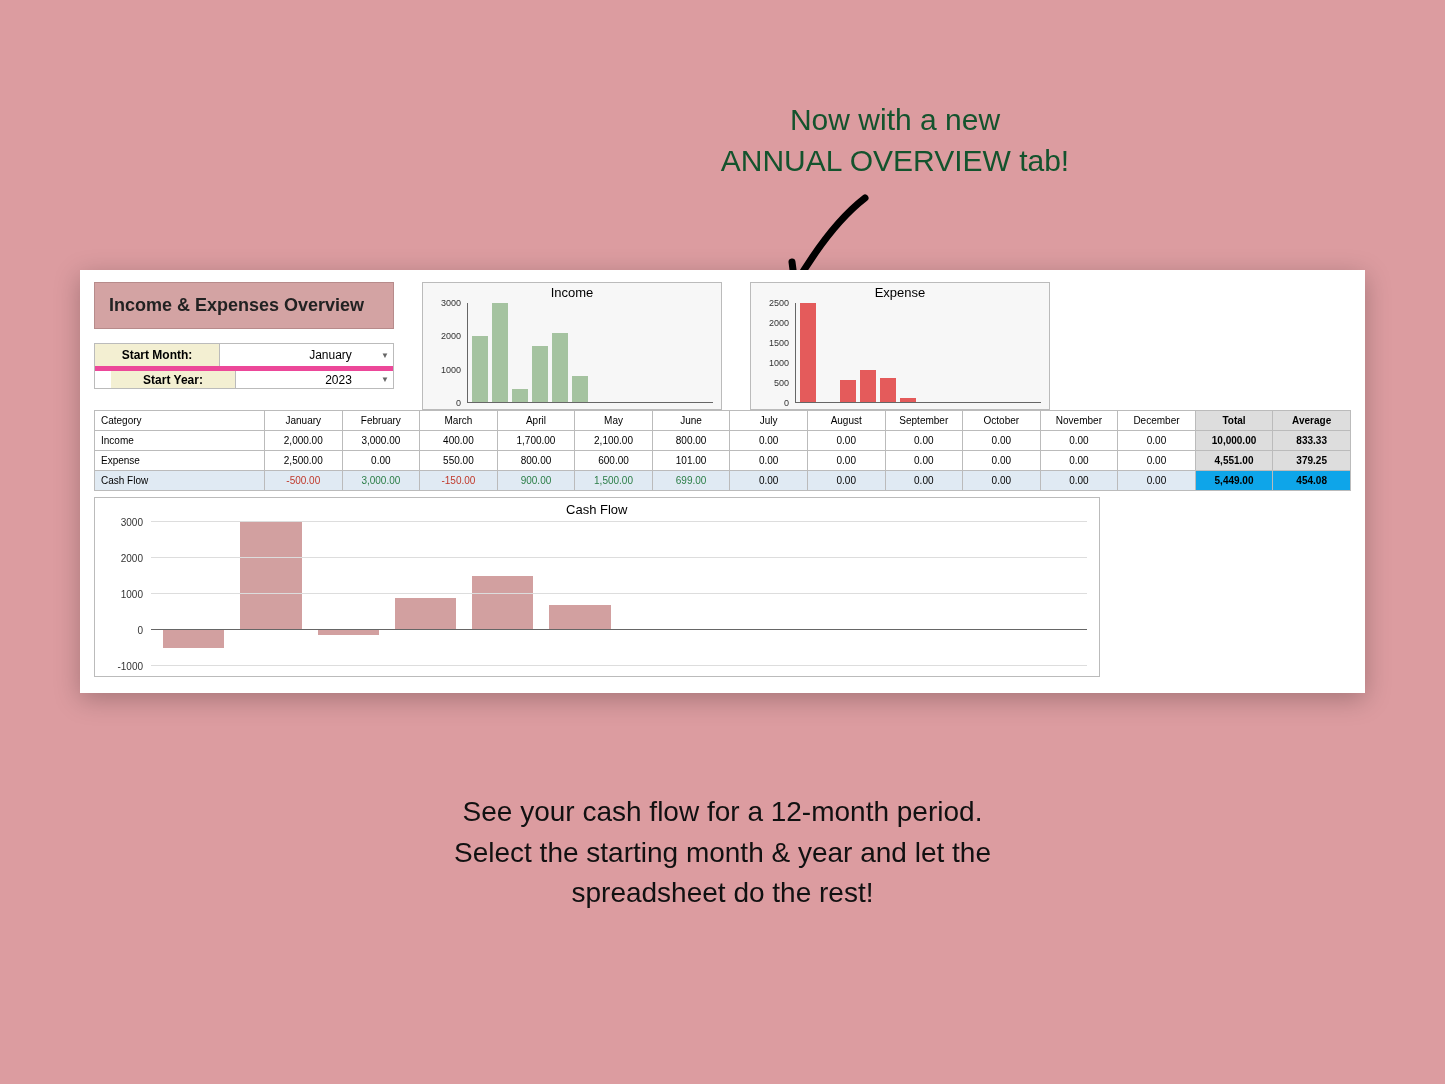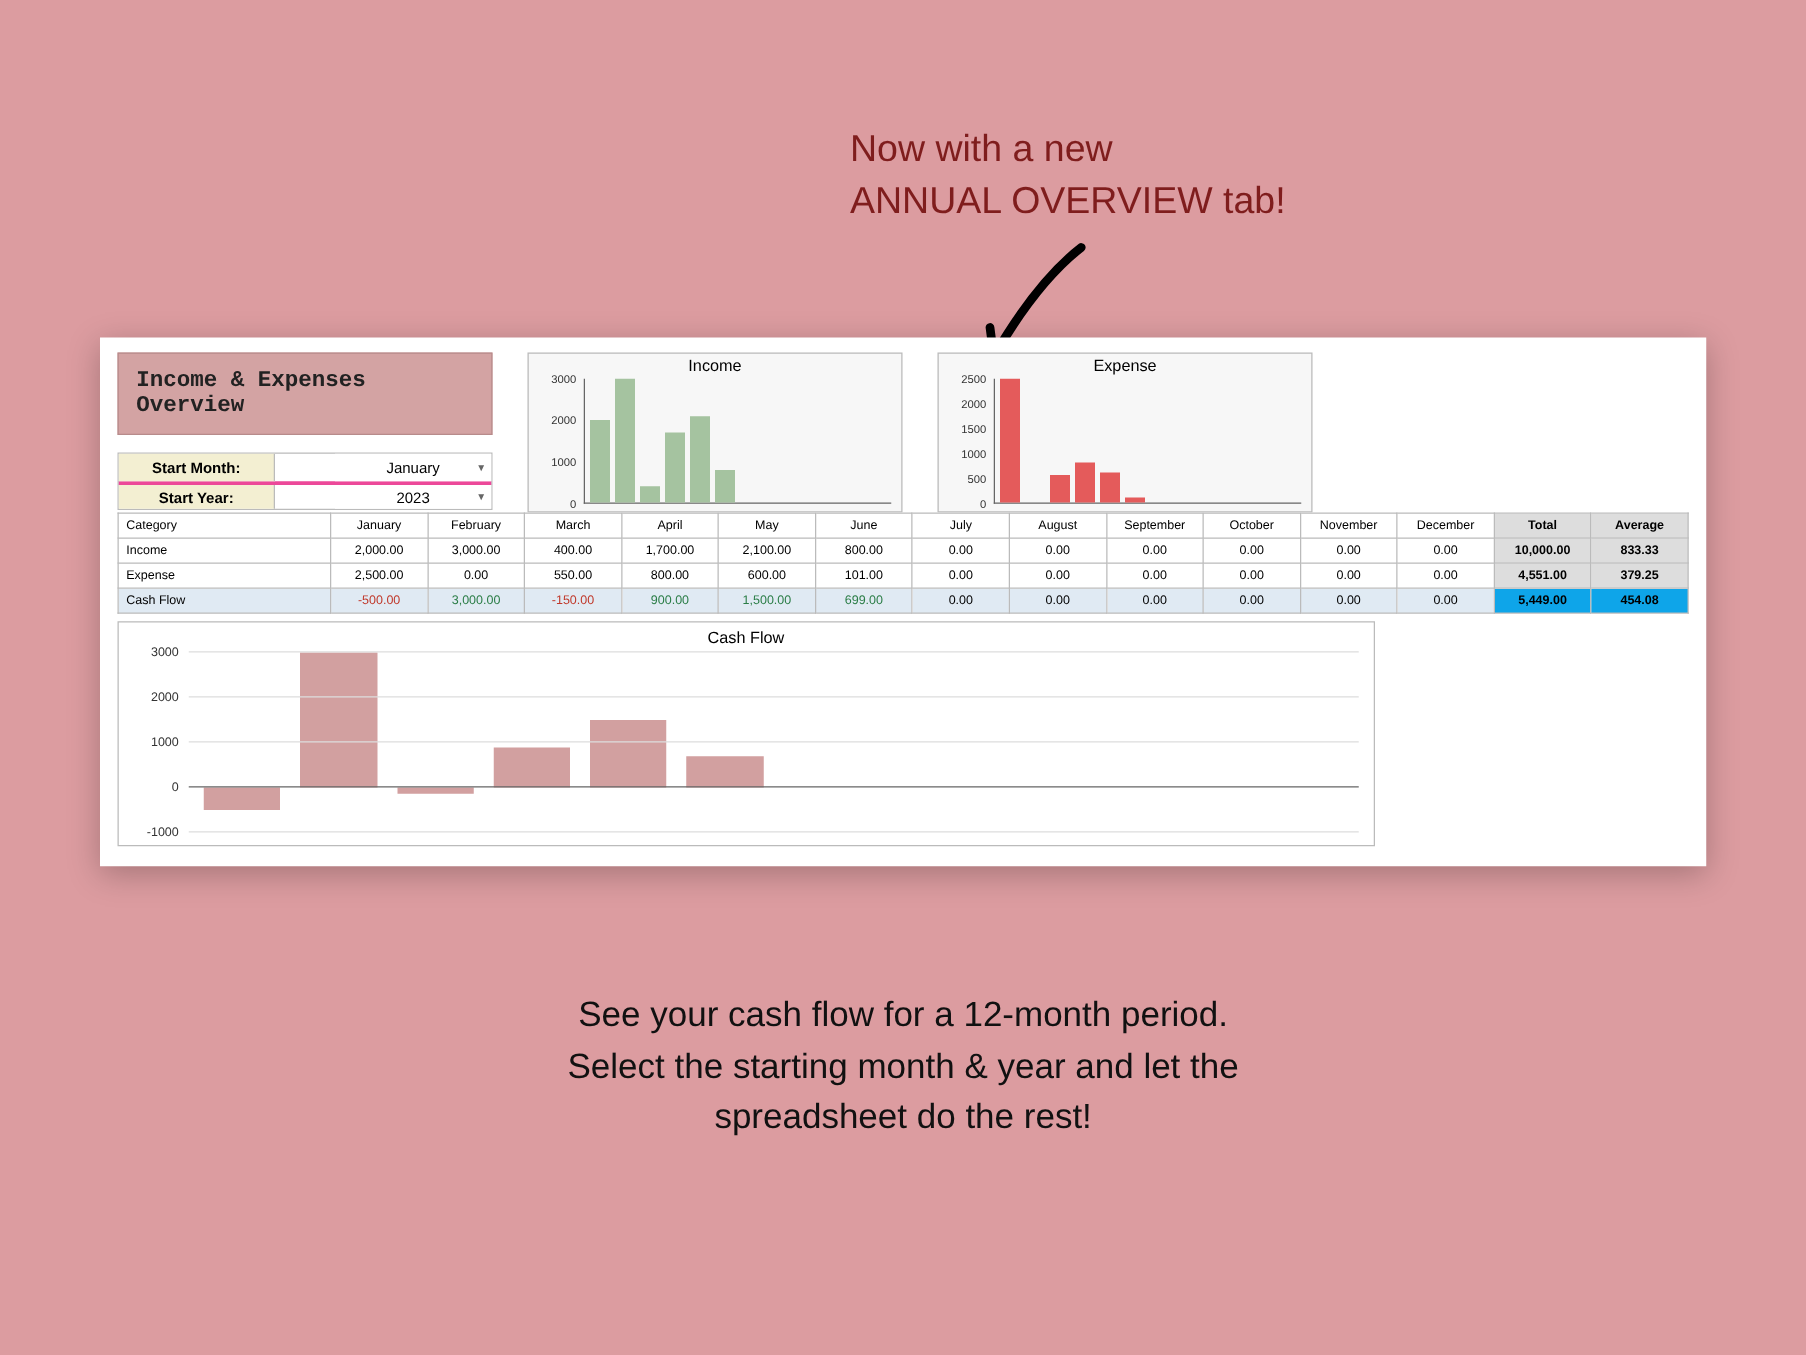--- a/index.html
+++ b/index.html
@@ -9,23 +9,24 @@
   width: 1445px;
   height: 1084px;
   position: relative;
   overflow: hidden;
 }
 .callout {
   position: absolute;
   top: 100px;
   left: 680px;
   width: 430px;
+  text-align: center;
   font-size: 30px;
   line-height: 1.35;
-  color: #7f1d1d;
+  color: #14532d;
 }
 .arrow {
   position: absolute;
   top: 190px;
   left: 770px;
   width: 120px;
   height: 120px;
 }
 .page {
   position: absolute;
@@ -42,21 +43,20 @@
   align-items: flex-start;
 }
 .left-block { width: 300px; }
 .title-box {
   background: #d3a3a3;
   border: 1px solid #b78b8b;
   padding: 12px 14px;
   font-weight: bold;
   color: #222;
   font-size: 18px;
-  font-family: Liberation Mono, monospace;
 }
 .filters {
   margin-top: 14px;
   border: 1px solid #bbb;
   font-size: 12px;
 }
 .filters .frow { display: flex; height: 22px; gap: 48px; }
 .filters .lbl {
   width: 125px;
   background: #f3efd2;
@@ -67,21 +67,21 @@
   font-weight: bold;
 }
 .filters .val {
   flex: 1;
   display: flex;
   align-items: center;
   justify-content: center;
   position: relative;
   background: #fff;
 }
-.filters .frow + .frow { border-top: 3px solid #ec4899; }
+.filters .frow + .frow { border-top: 5px solid #ec4899; padding-left: 16px; }
 .dd-caret {
   position: absolute;
   right: 4px;
   font-size: 8px;
   color: #666;
 }
 .mini-chart {
   background: #f7f7f7;
   border: 1px solid #bbb;
   height: 128px;

